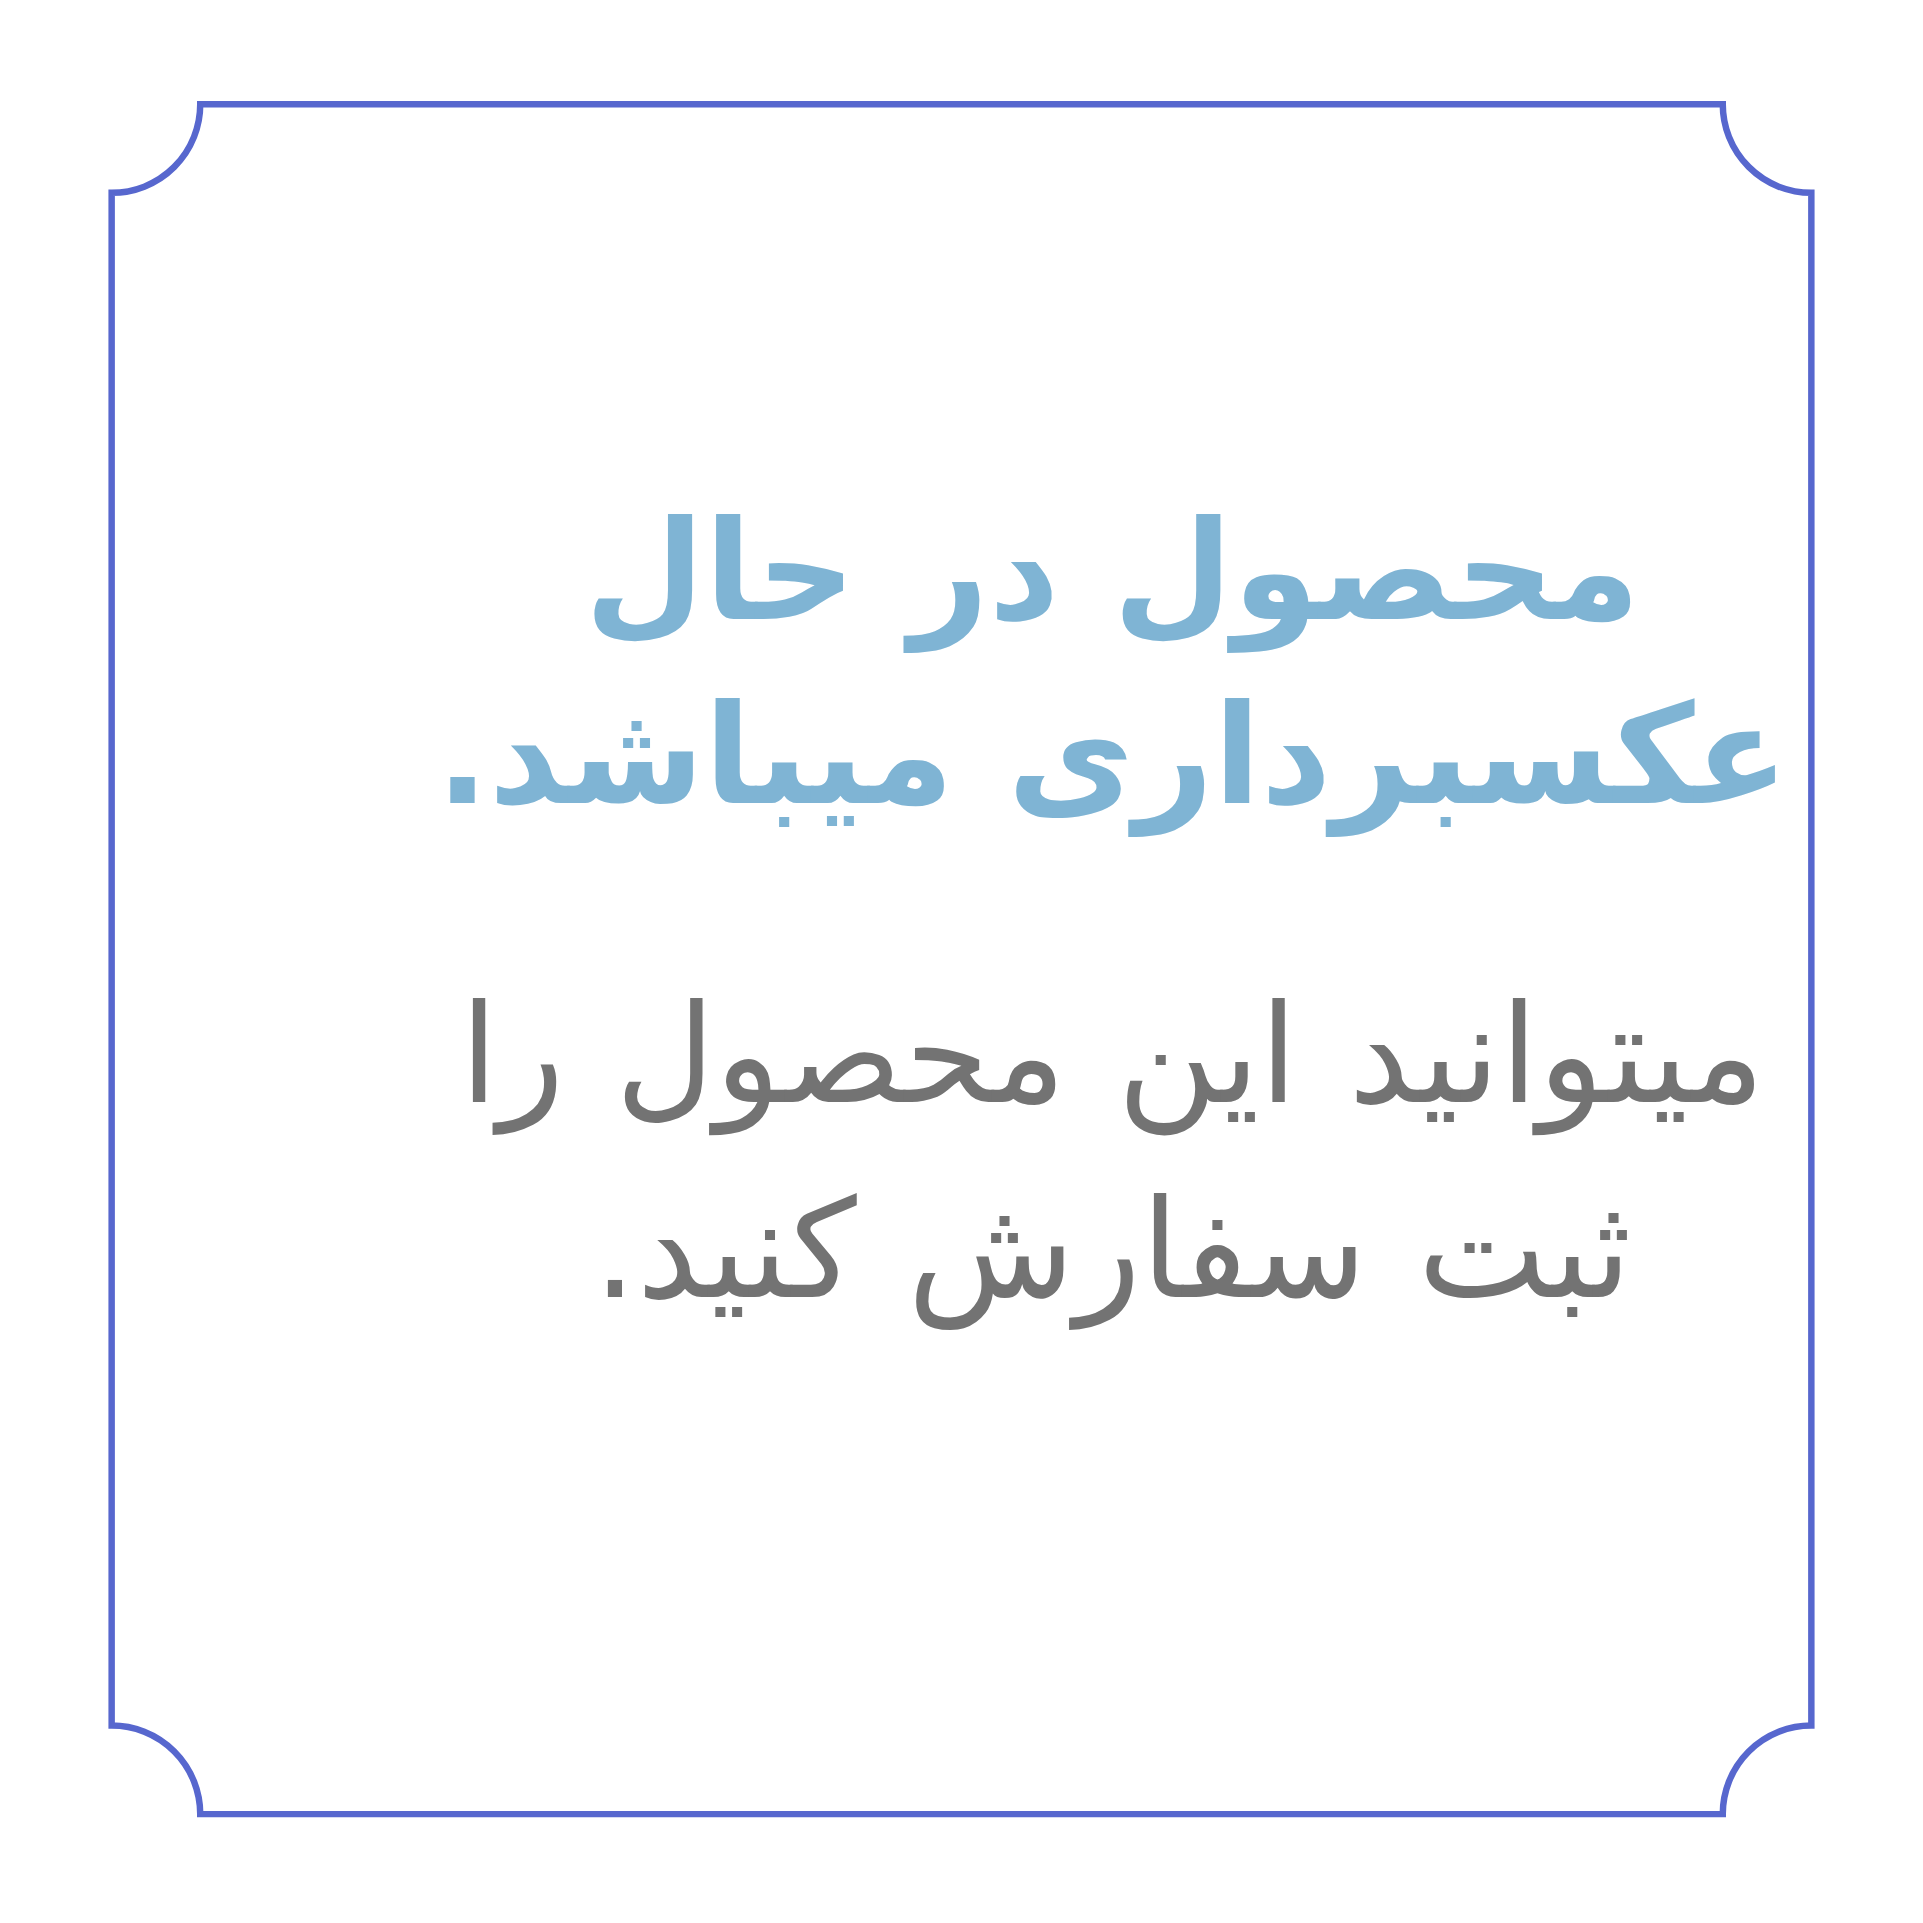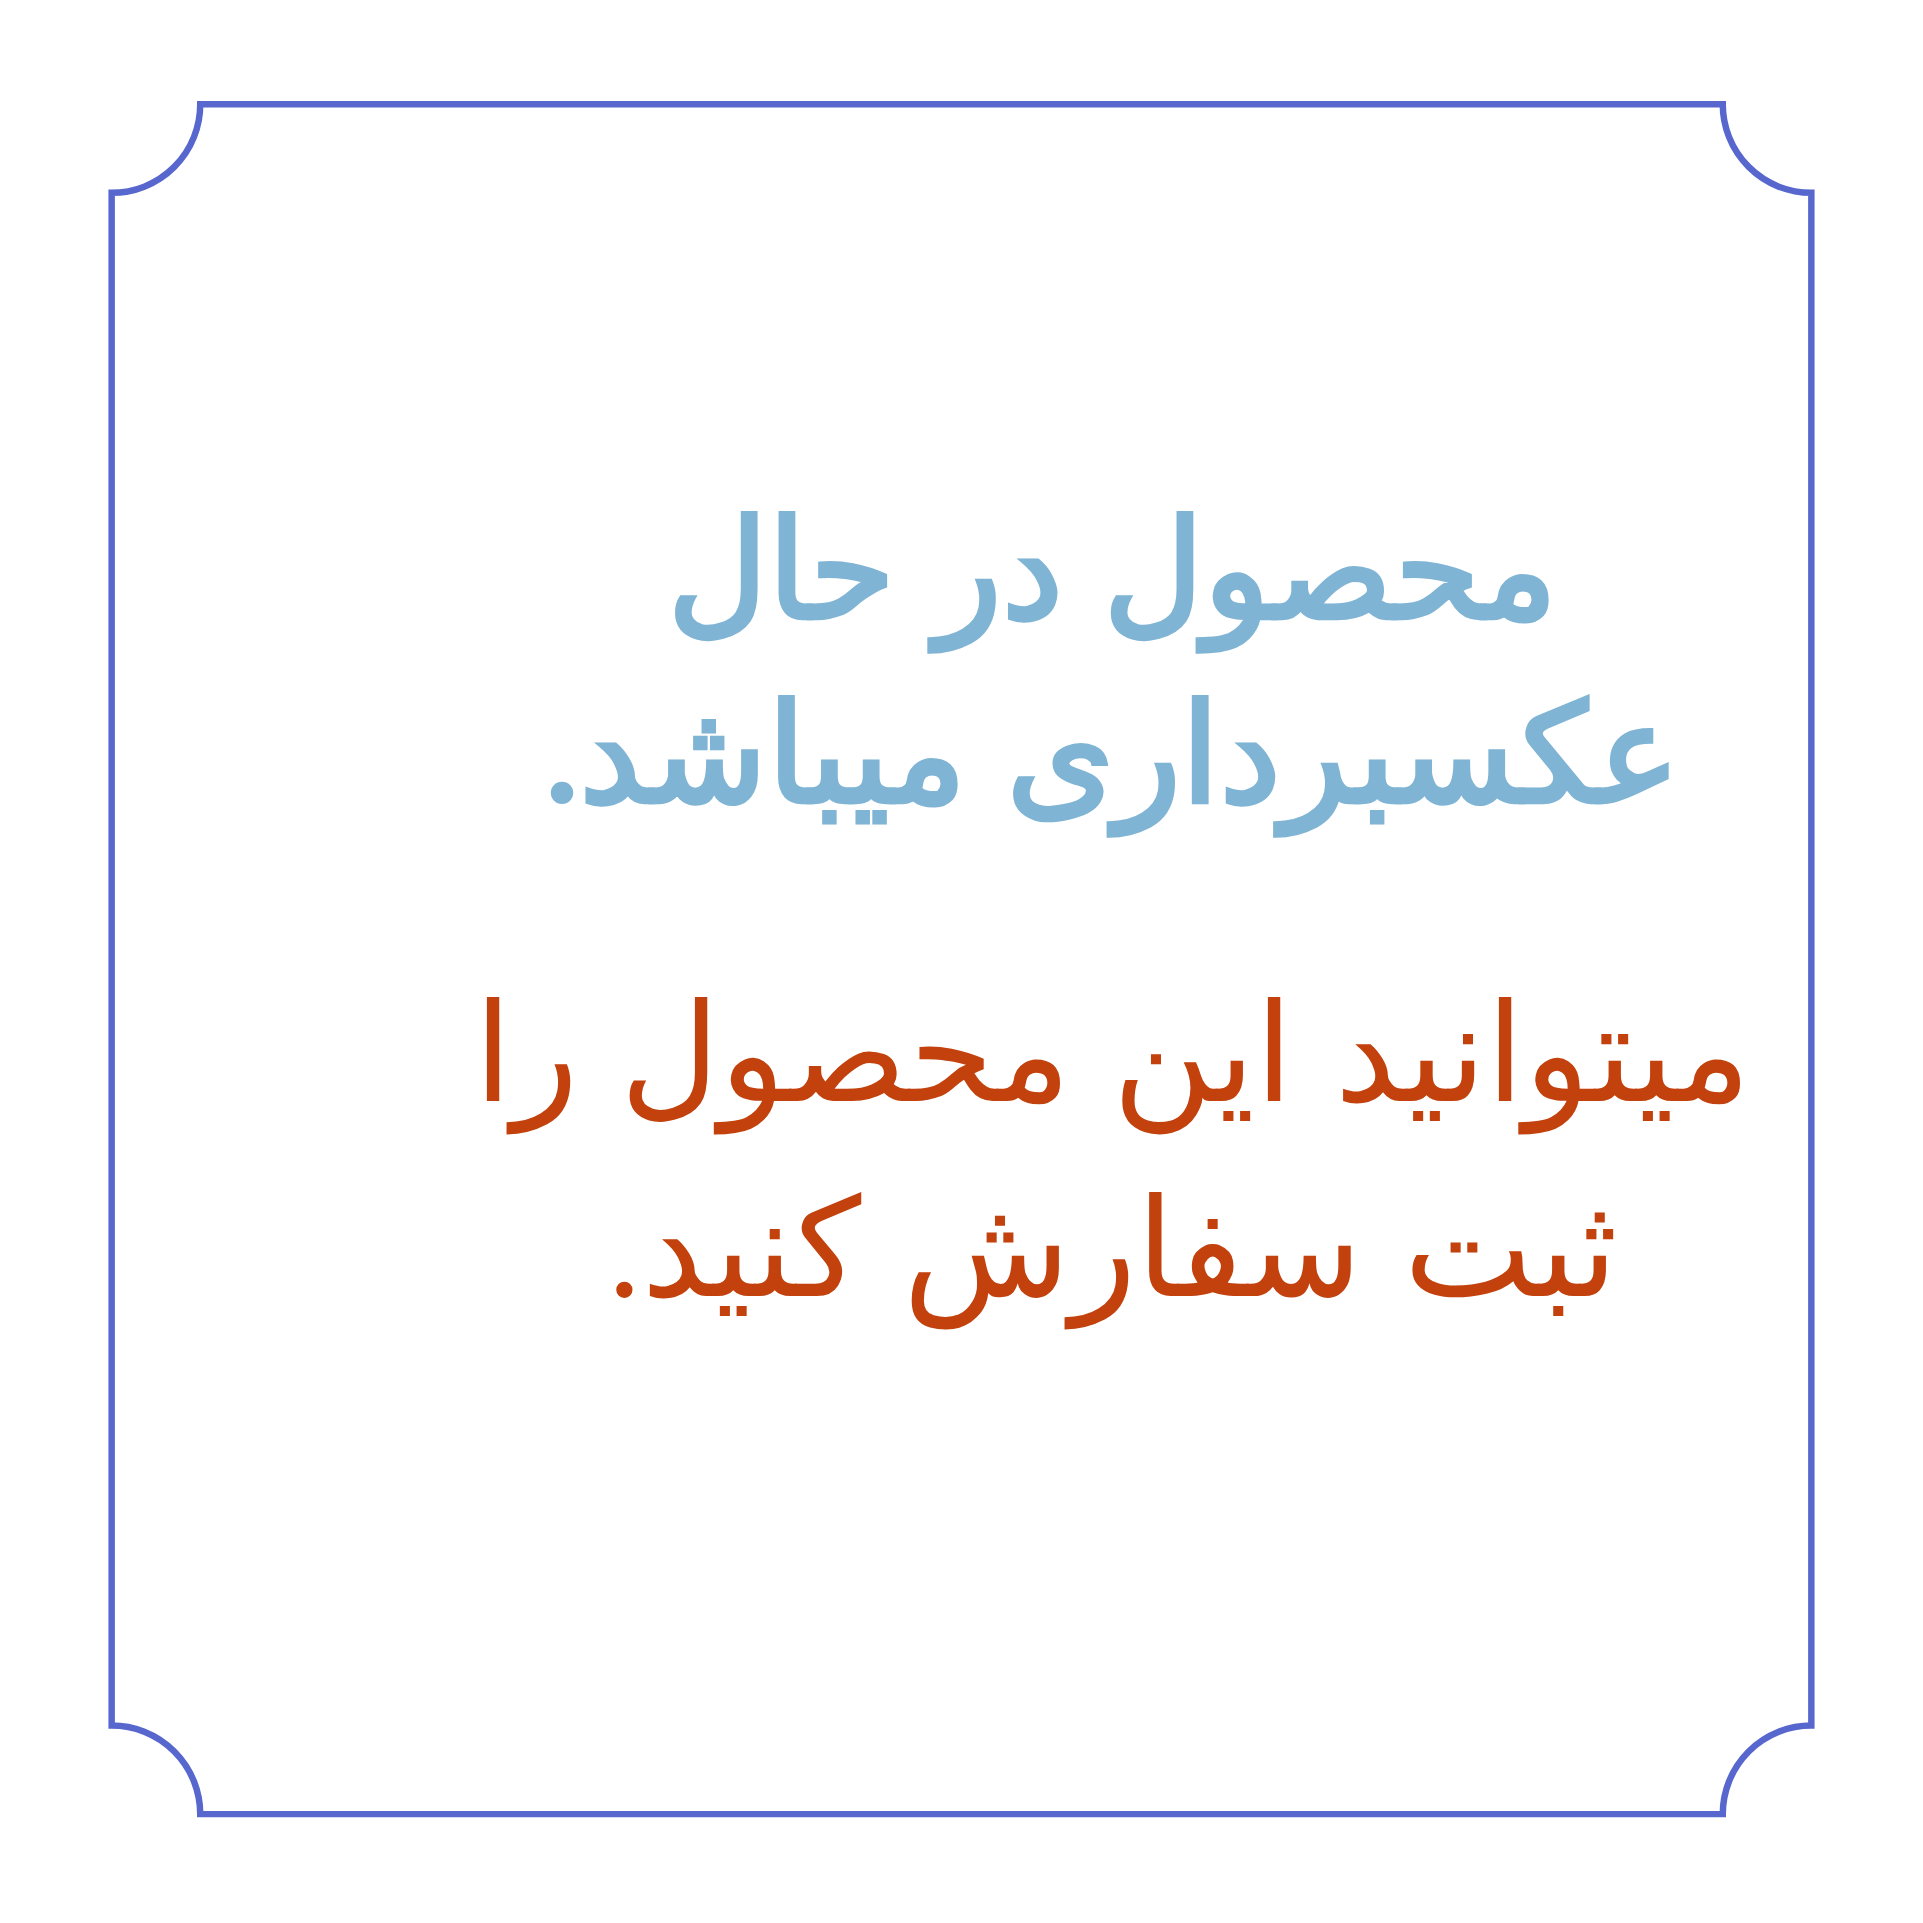--- a/index.html
+++ b/index.html
@@ -14,21 +14,20 @@
     overflow: hidden;
     font-family: "DejaVu Sans", "Liberation Sans", sans-serif;
   }
 
   .placeholder-card {
     position: relative;
     width: 1621px;
     height: 1923px;
     background: #ffffff;
     box-sizing: border-box;
-    font-family: Liberation Serif, serif;
   }
 
   
   .frame-layer {
     position: absolute;
     inset: 0;
     width: 1923px;
     height: 1923px;
     pointer-events: none;
   }
@@ -105,18 +104,18 @@
         " fill="none" stroke="#5767ce" stroke-width="7" stroke-linejoin="miter" stroke-linecap="square"></path>
     </svg>
   </div>
 
   <div class="text-stack">
 
     <p class="headline" style="color: rgb(127, 180, 212);">محصول در حال عکسبرداری میباشد.</p>
 
     <div class="gap-spacer"></div>
 
-    <p class="subline" style="color: #c2410c;">میتوانید این محصول را ثبت سفارش کنید.</p>
+    <p class="subline" style="color: #737373;">میتوانید این محصول را ثبت سفارش کنید.</p>
 
   </div>
 
 </div>
 
 
 </body></html>

